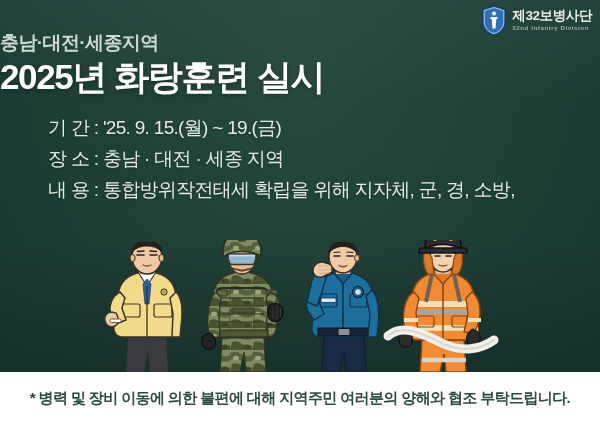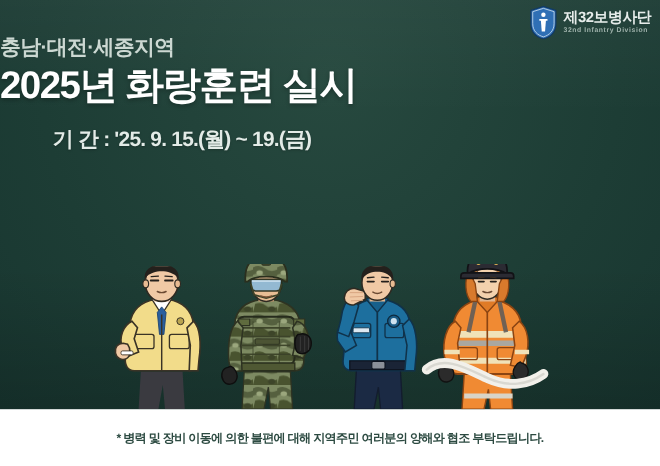--- a/index.html
+++ b/index.html
@@ -95,21 +95,21 @@
   }
 
   
   #info-block {
     position: absolute;
     left: 48px;
     top: 112px;
     z-index: 6;
     color: #e3ebe7;
     font-size: 19px;
-    font-weight: 700;
+    font-weight: 400;
     letter-spacing: -0.7px;
     line-height: 31px;
     text-shadow: 0 1px 2px rgba(0,0,0,0.25);
   }
   .info-row { display: block; white-space: nowrap; }
   .info-label {
     display: inline-block;
     white-space: pre;
   }
   .info-cont {
@@ -135,21 +135,21 @@
     left: 0;
     top: 372px;
     width: 600px;
     height: 52px;
     background: #ffffff;
     display: flex;
     align-items: center;
     justify-content: center;
   }
   #footer-note {
-    font-size: 11px;
+    font-size: 15px;
     font-weight: 700;
     color: #2c4a41;
     letter-spacing: -0.62px;
     white-space: nowrap;
   }
 </style>
 </head>
 <body>
 
 <div id="poster">
@@ -170,20 +170,26 @@
         <div id="logo-title-en">32nd Infantry Division</div>
       </div>
     </div>
 
     <div id="subtitle">충남·대전·세종지역</div>
     <div id="main-title">2025년 화랑훈련 실시</div>
 
     <div id="info-block">
       <div class="info-row">
         <span class="info-label">기 간 : </span><span>'25. 9. 15.(월) ~ 19.(금)</span>
+      </div>
+      <div class="info-row">
+        <span class="info-label">장 소 : </span><span>충남 · 대전 · 세종 지역</span>
+      </div>
+      <div class="info-row">
+        <span class="info-label">내 용 : </span><span>통합방위작전태세 확립을 위해 지자체, 군, 경, 소방,</span>
       </div>
     </div>
 
     <div id="characters">
 
       <svg class="figure" style="left:92px; width:108px; height:130px;" viewBox="0 0 108 130">
         <ellipse cx="56" cy="126" rx="44" ry="8" fill="#10292400"></ellipse>
 
         <path d="M36 96 L74 96 L76 130 L58 130 L56 108 L52 130 L34 130 Z" fill="#3a3a40"></path>
 

